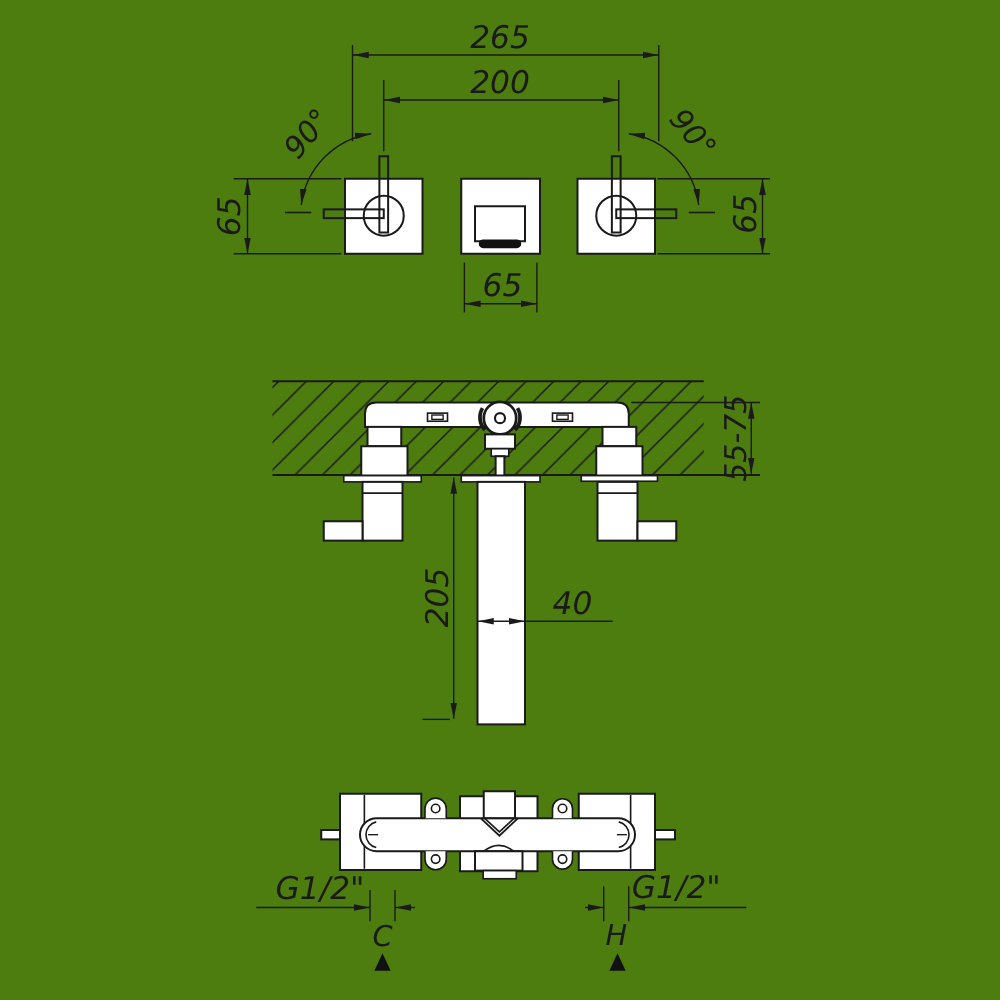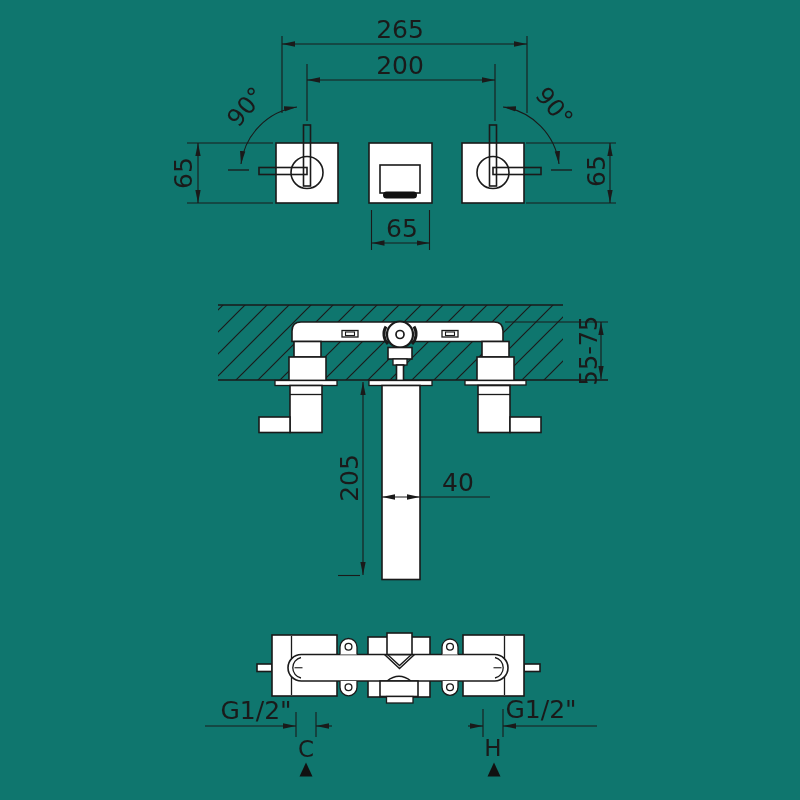--- a/index.html
+++ b/index.html
@@ -1,16 +1,16 @@
 <!DOCTYPE html>
 <html><head>
 <meta charset="utf-8">
 <style>
   html,body{margin:0;padding:0;background:#ffffff;}
-  .page{width:800px;height:800px;position:relative;background:#0f766e;}
+  .page{width:800px;height:800px;position:relative;background:#4d7c0f;font-style:italic;}
   svg{display:block;}
   .t{font-family:"DejaVu Sans","Liberation Sans",sans-serif;fill:#1a1a1a;stroke:none;}
   .f25{font-size:25px;}
   .f24{font-size:24px;}
   .f23{font-size:23px;}
   .obj{stroke:#1a1a1a;stroke-width:1.6;}
   .thin{stroke:#1a1a1a;stroke-width:1.3;}
   .dim{stroke:#1a1a1a;stroke-width:1.1;}
   .w{fill:#ffffff;}
   .n{fill:none;}

